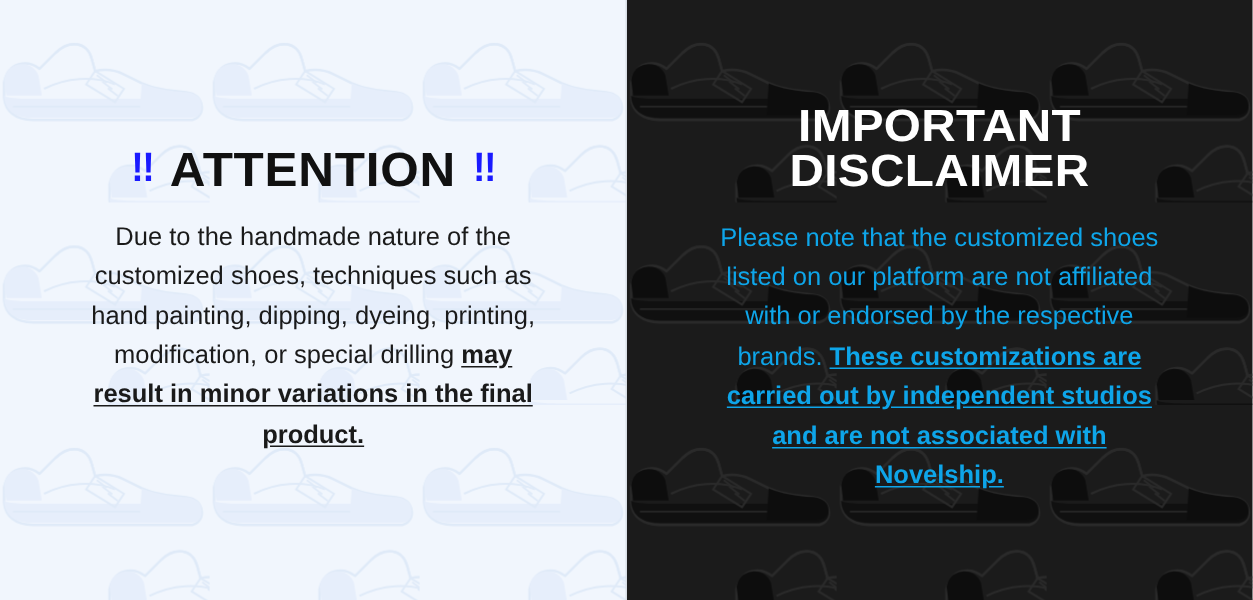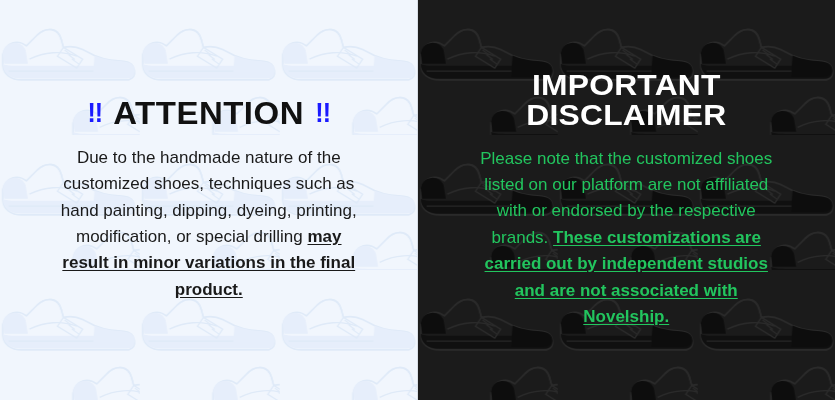--- a/index.html
+++ b/index.html
@@ -97,21 +97,21 @@
   .heading-disclaimer .line { display: block; }
 
   
   .body-copy {
     margin: 0;
     font-size: 17px;
     line-height: 1.55;
     max-width: 300px;
   }
   .body-light { color: #1a1a1a; }
-  .body-dark  { color: #22c55e; max-width: 312px; }
+  .body-dark  { color: #0ea5e9; max-width: 312px; }
 
   .emphasis {
     font-weight: 700;
     text-decoration: underline;
     text-underline-offset: 2px;
   }
 
   
   .divider {
     position: absolute;

